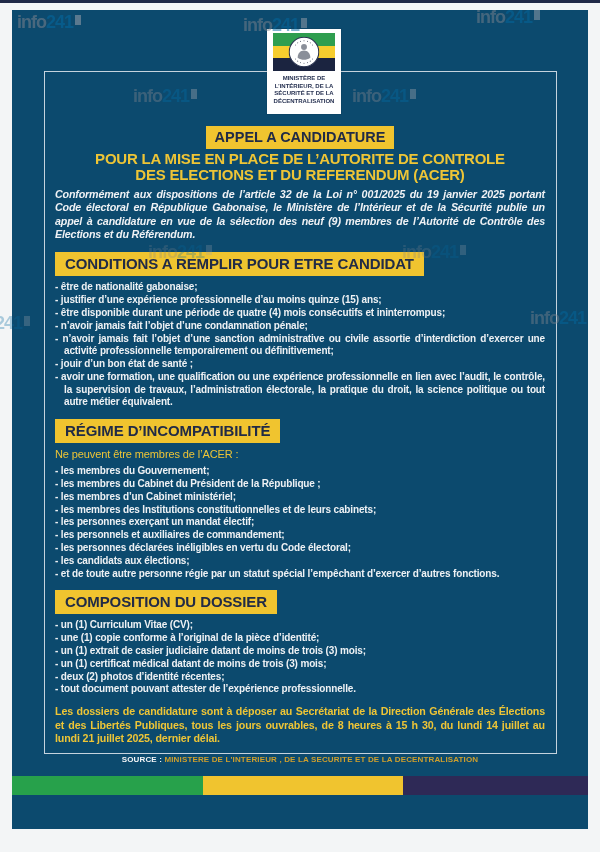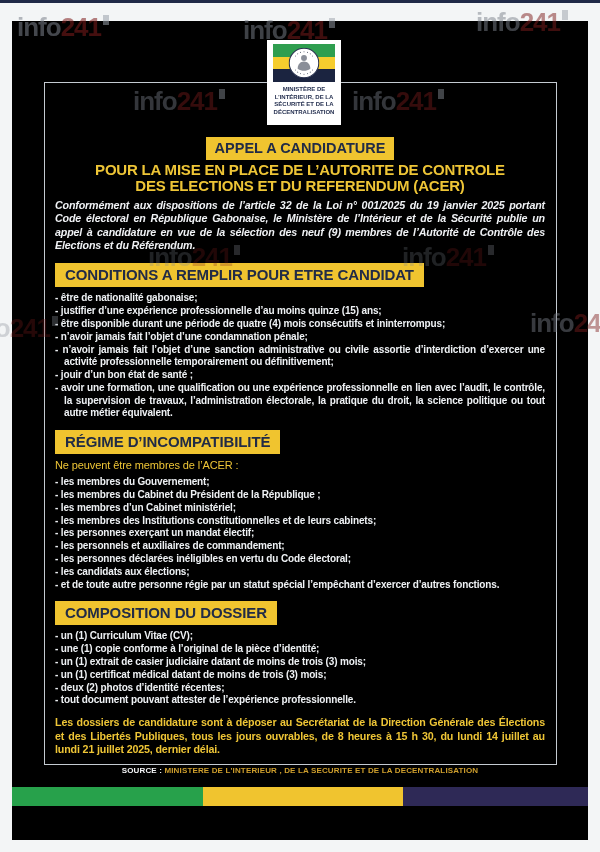--- a/index.html
+++ b/index.html
@@ -1,19 +1,19 @@
 <!DOCTYPE html>
 <html><head>
 <meta charset="utf-8">
 <style>
   html,body{margin:0;padding:0;background:#e9ecee;}
   .page{position:relative;width:600px;height:852px;background:#f3f5f6;overflow:hidden;
         font-family:"Liberation Sans",sans-serif;}
   .topline{position:absolute;left:0;top:0;width:600px;height:3px;background:#1f2947;}
-  .poster{position:absolute;left:12px;top:21px;width:576px;height:819px;background:#000000;}
+  .poster{position:absolute;left:12px;top:10px;width:576px;height:819px;background:#0c4a6e;}
   .border-box{position:absolute;left:32px;top:61px;width:511px;height:681px;
               border:1.5px solid rgba(223,230,238,.88);}
   
   .logo-card{position:absolute;left:255px;top:19px;width:68px;background:#ffffff;
              padding:4px 3px 9px;z-index:3;box-shadow:0 0 0 1px rgba(0,0,0,.06);}
   .flag{position:relative;width:62px;height:38px;margin:0 auto;}
   .band{width:100%;height:12.66px;}
   .band.g{background:#2f9e4f;}
   .band.y{background:#f6cd2e;}
   .band.n{background:#1b2440;}
@@ -41,24 +41,24 @@
   
   .source{position:absolute;left:0;top:745px;width:100%;text-align:center;font-size:8px;
           font-weight:700;letter-spacing:.15px;z-index:2;}
   .source .lbl{color:#f4f5f7;}
   .source .txt{color:#cf9f2d;}
   .stripes{position:absolute;left:0;top:766px;width:576px;height:19px;display:flex;z-index:2;}
   .stripe-green{width:191px;background:#27a14b;}
   .stripe-yellow{width:200px;background:#f0c42f;}
   .stripe-purple{flex:1;background:#2e2956;}
   
-  .wm{position:absolute;z-index:5;font-weight:700;font-size:26px;letter-spacing:-1px;
+  .wm{position:absolute;z-index:5;font-weight:700;font-size:18px;letter-spacing:-1px;
       white-space:nowrap;pointer-events:none;display:flex;align-items:flex-start;}
   .wm-a{color:#7c828c;}
-  .wm-b{color:#7f1d1d;}
+  .wm-b{color:#0369a1;}
   .wm-q{display:inline-block;width:6px;height:10px;background:#9aa0aa;margin-left:2px;margin-top:3px;}
 </style>
 </head>
 <body>
 
 <div class="page">
   <div class="topline"></div>
 
   <div class="poster">
     <div class="border-box"></div>

